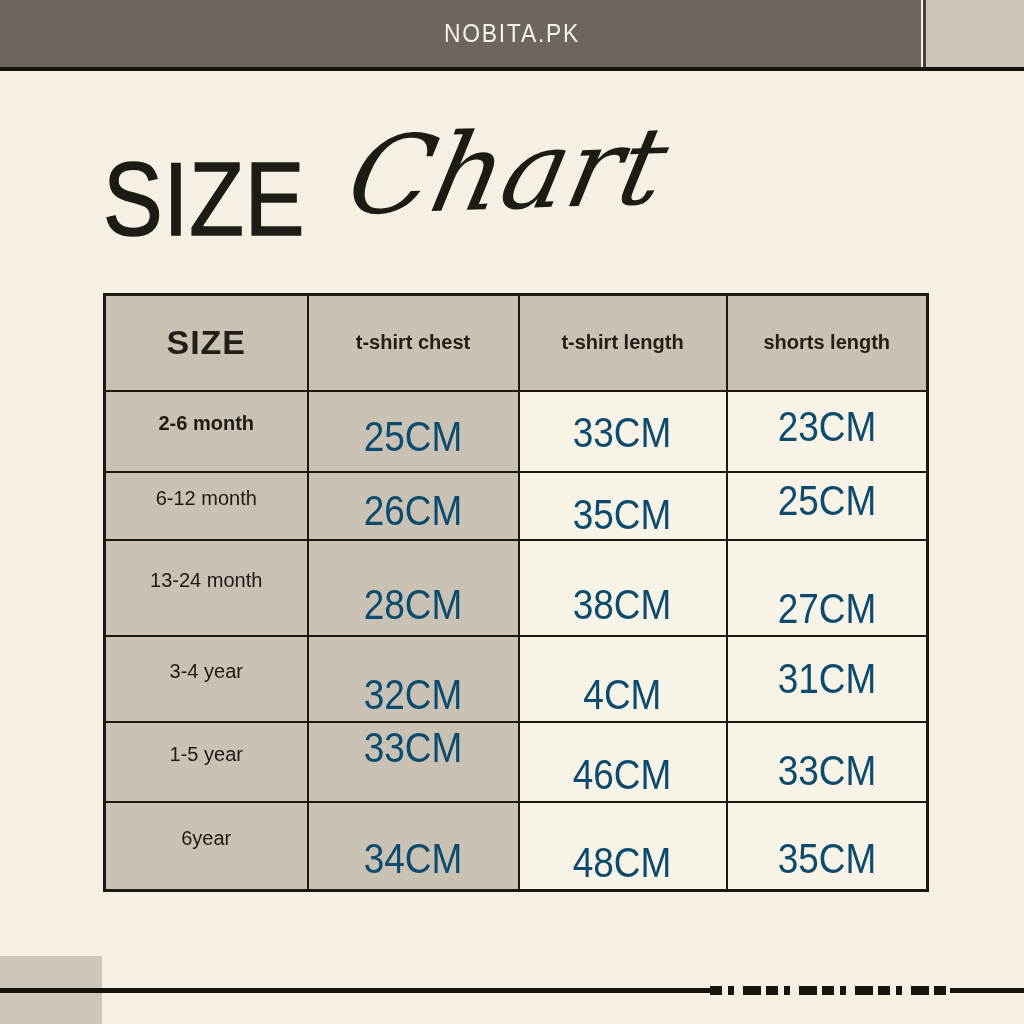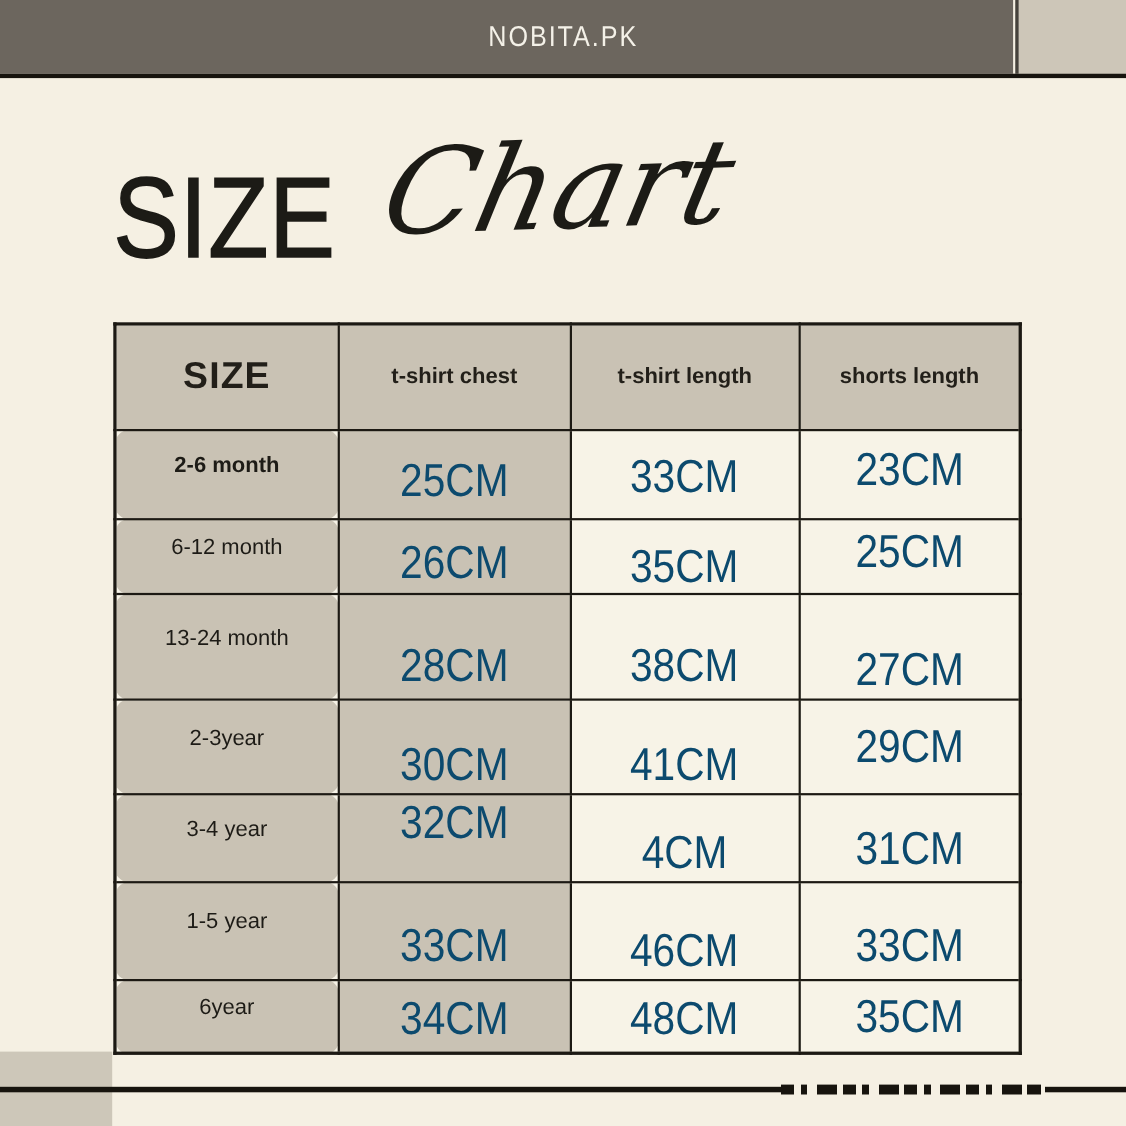--- a/index.html
+++ b/index.html
@@ -85,21 +85,20 @@
     vertical-align: middle;
     color: #221f19;
   }
   .size-table thead th.size-head { font-size: 34px; letter-spacing: 1px; }
 
   tbody td.size-cell {
     background: #c9c2b4;
     font-size: 20px;
     vertical-align: middle;
     padding-bottom: 16px;
-    border-radius: 12px;
   }
   tbody td.chest-cell { background: #c9c2b4; }
   tbody td.value-cell {
     font-size: 42px;
     vertical-align: bottom;
     padding-bottom: 6px;
     color: #0c4a6e;
   }
   tbody td .v {
     display: inline-block;
@@ -199,26 +198,20 @@
           <td class="value-cell"><span class="v">35CM</span></td>
           <td class="value-cell"><span class="v">25CM</span></td>
         </tr>
         <tr>
           <td class="size-cell">13-24 month</td>
           <td class="value-cell chest-cell"><span class="v">28CM</span></td>
           <td class="value-cell"><span class="v">38CM</span></td>
           <td class="value-cell"><span class="v">27CM</span></td>
         </tr>
         <tr>
-          <td class="size-cell">2-3year</td>
-          <td class="value-cell chest-cell"><span class="v">30CM</span></td>
-          <td class="value-cell"><span class="v">41CM</span></td>
-          <td class="value-cell"><span class="v">29CM</span></td>
-        </tr>
-        <tr>
           <td class="size-cell">3-4 year</td>
           <td class="value-cell chest-cell"><span class="v">32CM</span></td>
           <td class="value-cell"><span class="v">4CM</span></td>
           <td class="value-cell"><span class="v">31CM</span></td>
         </tr>
         <tr>
           <td class="size-cell">1-5 year</td>
           <td class="value-cell chest-cell"><span class="v">33CM</span></td>
           <td class="value-cell"><span class="v">46CM</span></td>
           <td class="value-cell"><span class="v">33CM</span></td>

